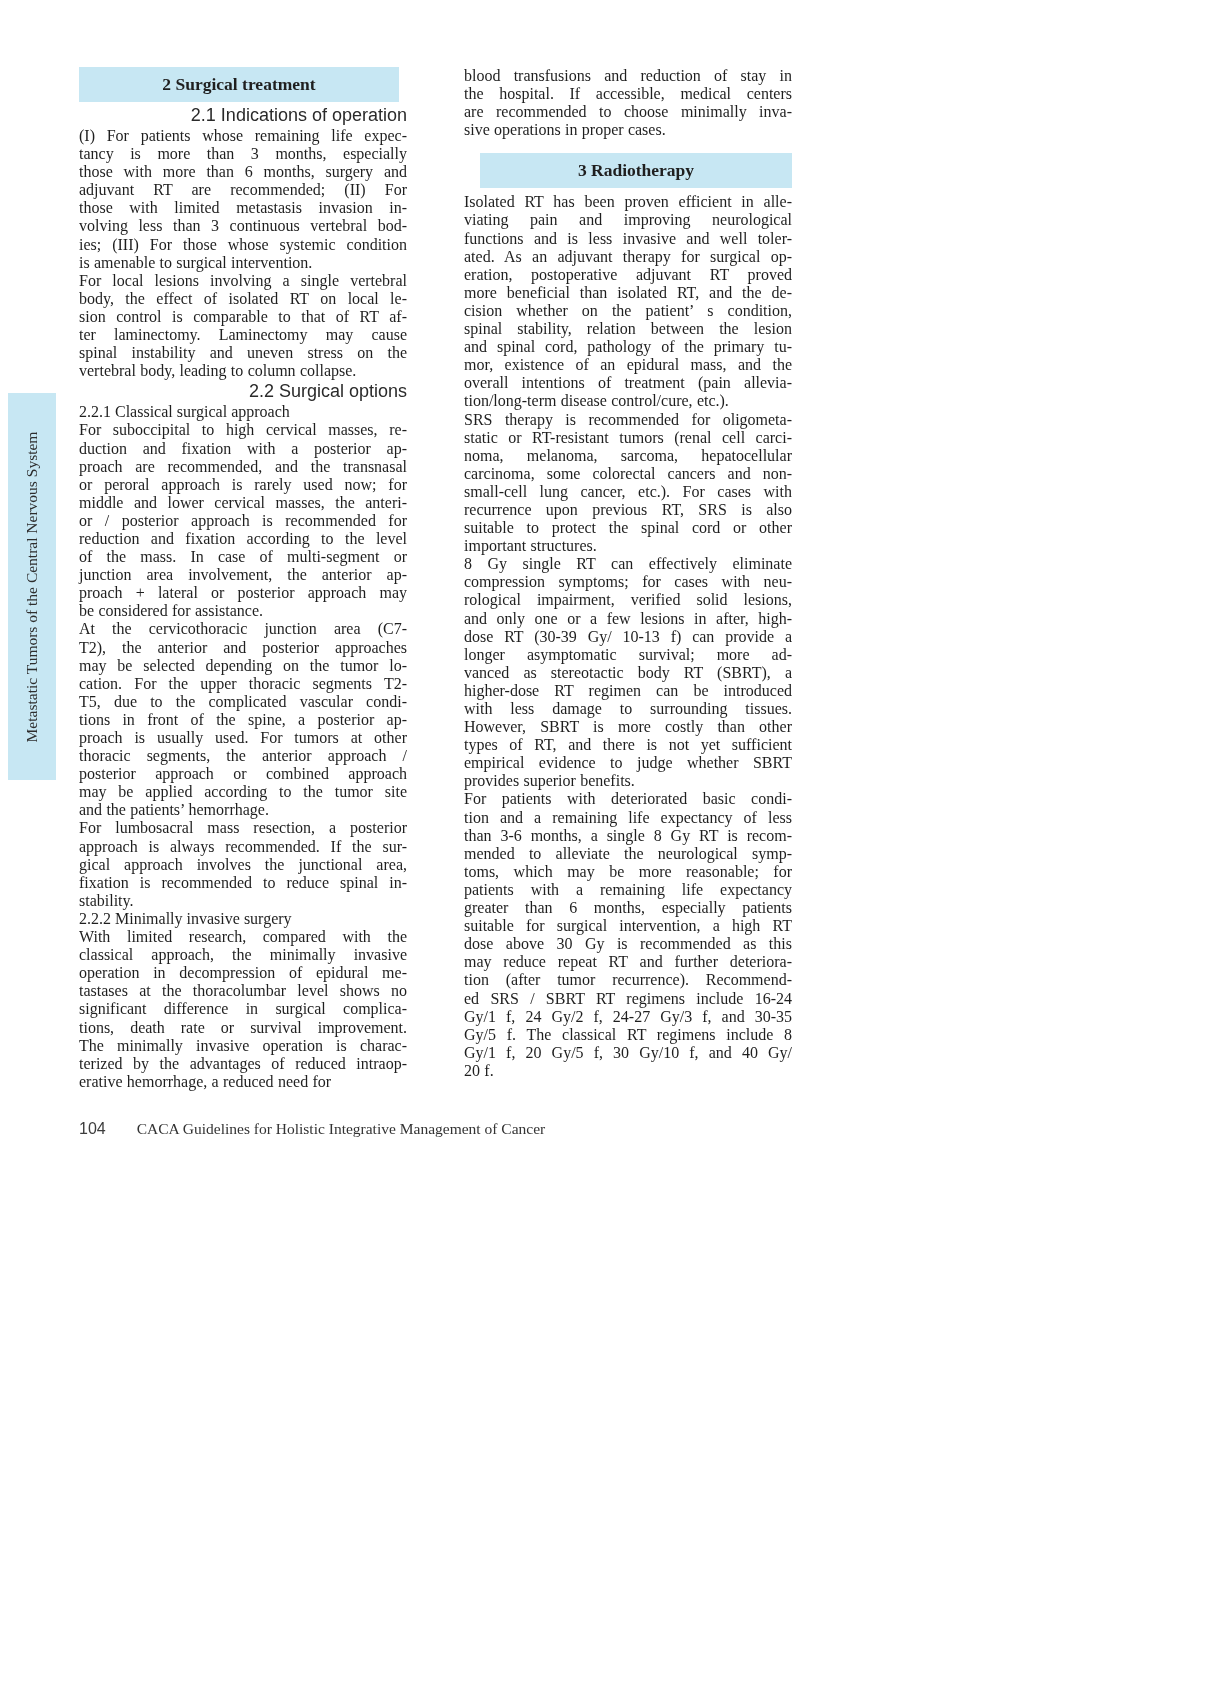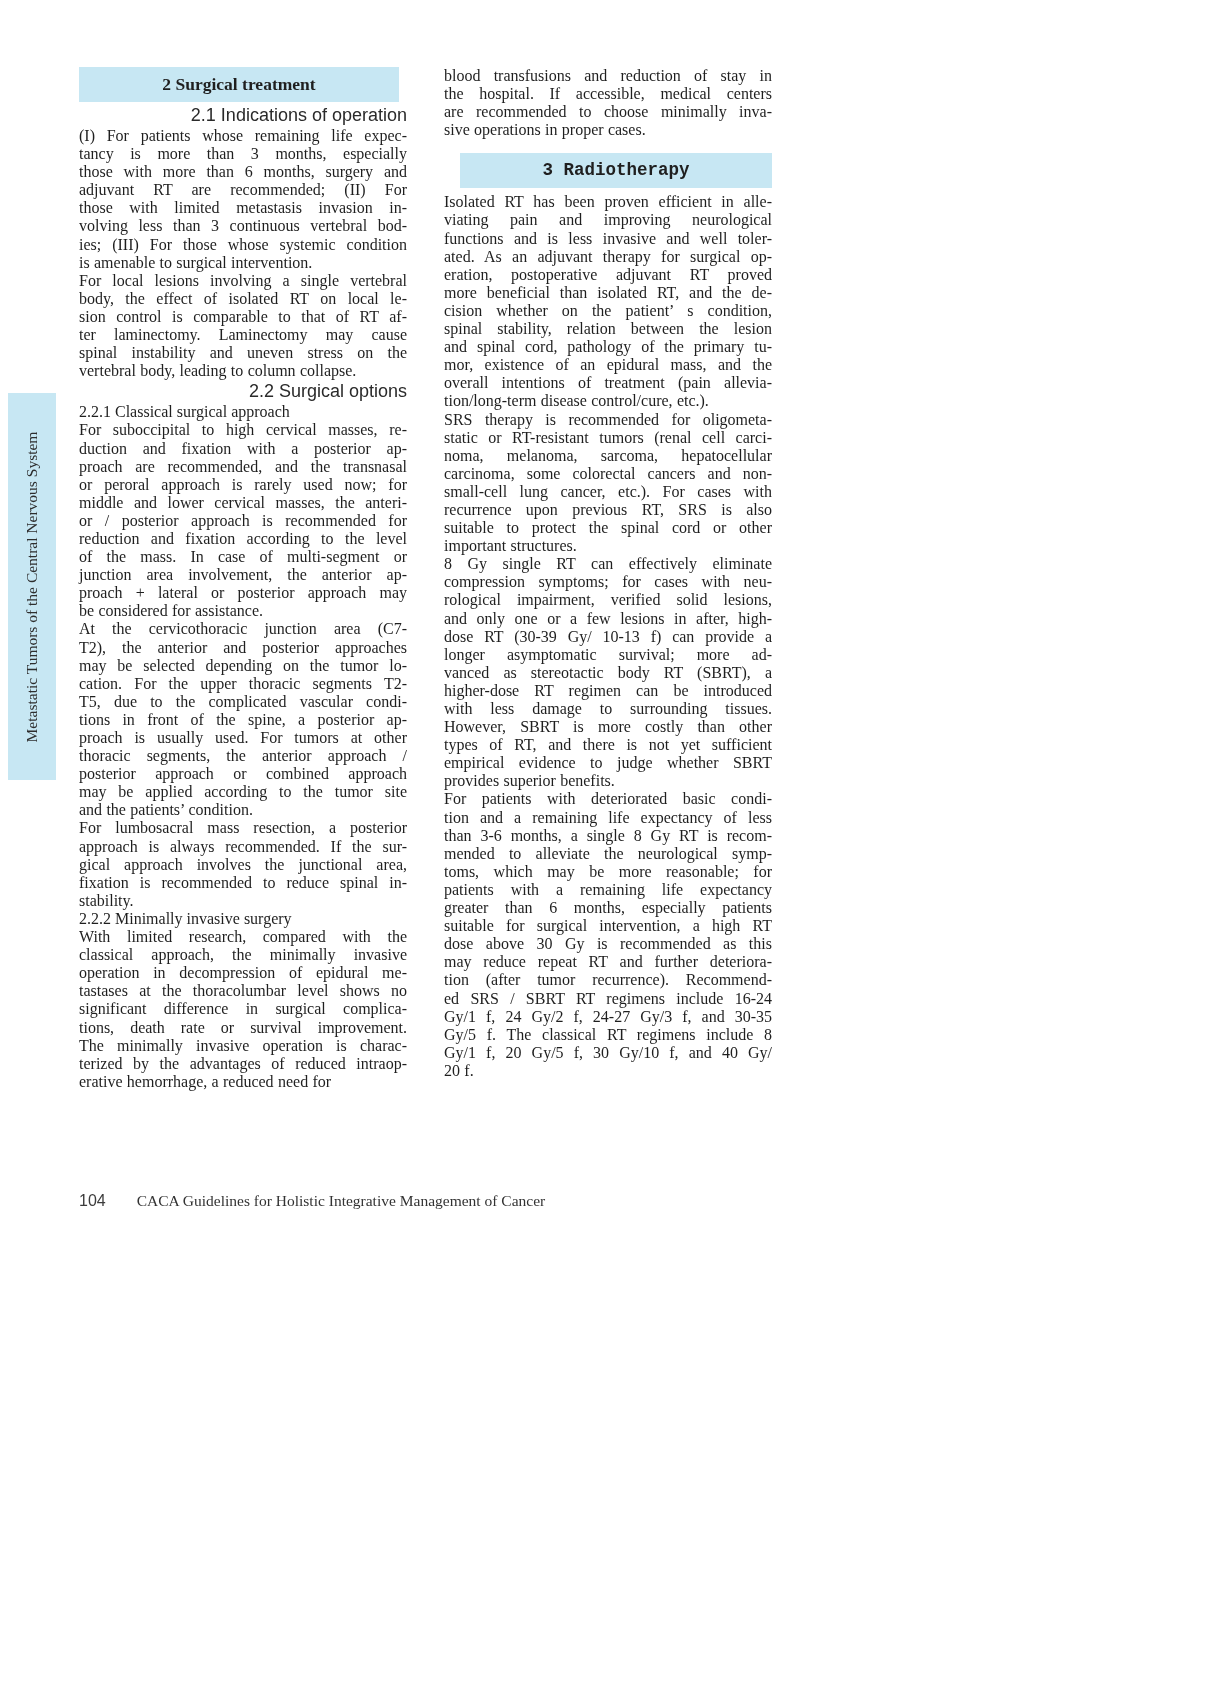--- a/index.html
+++ b/index.html
@@ -23,44 +23,44 @@
   .sidebar-label {
     position:absolute; left:50%; top:50%;
     width:387px; height:48px;
     transform:translate(-50%,-50%) rotate(-90deg);
     text-align:center; line-height:48px;
     font-size:15.5px; color:#2e2e2e;
     white-space:nowrap;
   }
   .col { position:absolute; top:67px; width:328px; }
   .col-left { left:79px; }
-  .col-right { left:444px; }
+  .col-right { left:464px; }
   .section-header {
     background:var(--header-bg);
     height:35px; line-height:35px;
     text-align:center;
     font-weight:bold; font-size:17.5px;
     margin:0 8px 2px 0;
   }
-  .col > .section-header:not(:first-child) { margin:14px 0 5px 16px;font-family:Liberation Mono, monospace; }
+  .col > .section-header:not(:first-child) { margin:14px 0 5px 16px; }
   .subhead-sans {
     font-family:"Liberation Sans", sans-serif;
     font-size:18px; line-height:23px;
     color:#2a2a2a;
     text-align:right;
   }
   .subhead-serif { font-size:16px; line-height:18.1px; text-align:left; }
   .line {
     font-size:16px; line-height:18.1px;
     text-align:justify; text-align-last:justify;
     word-spacing:0.02em;
   }
   .line-last { text-align-last:left; }
   .footer {
-    position:absolute; left:79px; top:1192px;
+    position:absolute; left:79px; top:1120px;
     width:700px; white-space:nowrap;
   }
   .footer-pagenum {
     font-family:"Liberation Sans", sans-serif;
     font-size:16px; color:#3c3c3c;
     display:inline-block;
   }
   .footer-title {
     font-family:"Liberation Serif", serif;
     font-size:15.5px; color:#333333;
@@ -109,21 +109,21 @@
       <div class="line">At the cervicothoracic junction area (C7-</div>
       <div class="line">T2), the anterior and posterior approaches</div>
       <div class="line">may be selected depending on the tumor lo-</div>
       <div class="line">cation. For the upper thoracic segments T2-</div>
       <div class="line">T5, due to the complicated vascular condi-</div>
       <div class="line">tions in front of the spine, a posterior ap-</div>
       <div class="line">proach is usually used. For tumors at other</div>
       <div class="line">thoracic segments, the anterior approach /</div>
       <div class="line">posterior approach or combined approach</div>
       <div class="line">may be applied according to the tumor site</div>
-      <div class="line line-last">and the patients’ condition.</div>
+      <div class="line line-last">and the patients’ hemorrhage.</div>
       <div class="line">For lumbosacral mass resection, a posterior</div>
       <div class="line">approach is always recommended. If the sur-</div>
       <div class="line">gical approach involves the junctional area,</div>
       <div class="line">fixation is recommended to reduce spinal in-</div>
       <div class="line line-last">stability.</div>
       <div class="subhead-serif">2.2.2 Minimally invasive surgery</div>
       <div class="line">With limited research, compared with the</div>
       <div class="line">classical approach, the minimally invasive</div>
       <div class="line">operation in decompression of epidural me-</div>
       <div class="line">tastases at the thoracolumbar level shows no</div>

